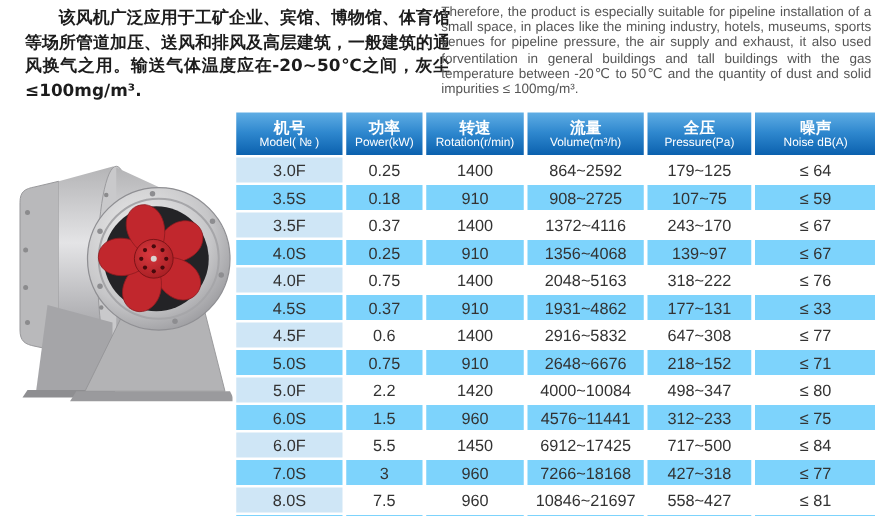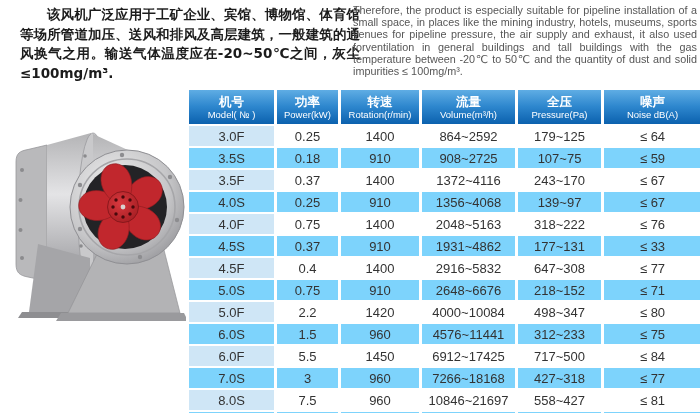--- a/index.html
+++ b/index.html
@@ -213,21 +213,21 @@
         <tr class="alt">
           <td class="model-col">4.5S</td>
           <td>0.37</td>
           <td>910</td>
           <td>1931~4862</td>
           <td>177~131</td>
           <td>≤ 33</td>
         </tr>
         <tr>
           <td class="model-col">4.5F</td>
-          <td>0.4</td>
+          <td>0.6</td>
           <td>1400</td>
           <td>2916~5832</td>
           <td>647~308</td>
           <td>≤ 77</td>
         </tr>
         <tr class="alt">
           <td class="model-col">5.0S</td>
           <td>0.75</td>
           <td>910</td>
           <td>2648~6676</td>

